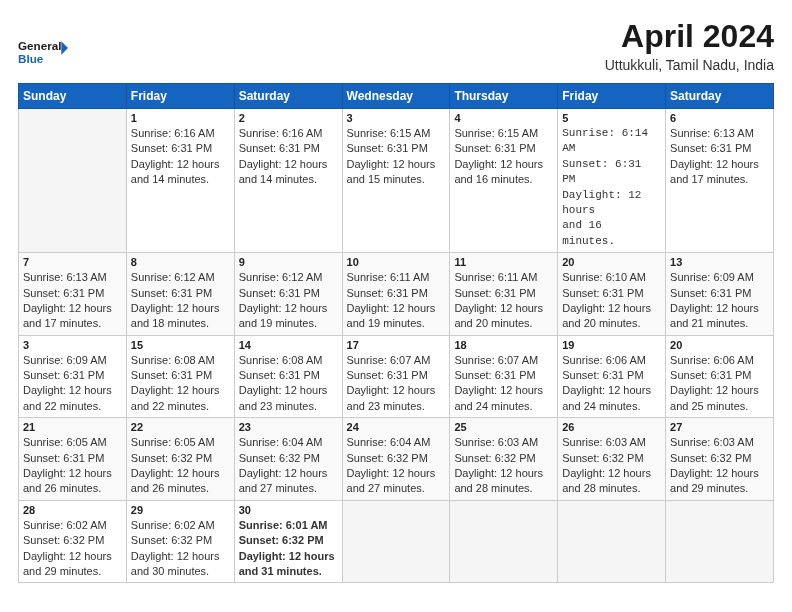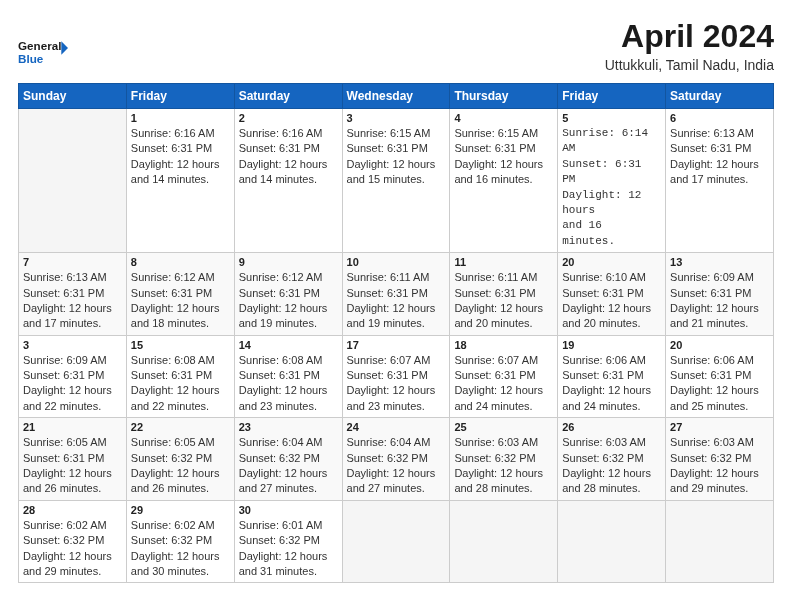--- a/index.html
+++ b/index.html
@@ -321,21 +321,21 @@
           </td>
           <td>
             <span class="day-num">29</span>
             <div class="day-info" style="white-space: pre-line;">Sunrise: 6:02 AM
 Sunset: 6:32 PM
 Daylight: 12 hours
 and 30 minutes.</div>
           </td>
           <td>
             <span class="day-num">30</span>
-            <div class="day-info" style="white-space: pre-line;">Sunrise: 6:01 AM
+            <div class="day-info" style="white-space: pre-line; font-weight: bold;">Sunrise: 6:01 AM
 Sunset: 6:32 PM
 Daylight: 12 hours
 and 31 minutes.</div>
           </td>
           <td class="empty-cell"></td>
           <td class="empty-cell"></td>
           <td class="empty-cell"></td>
           <td class="empty-cell"></td>
         </tr>
       </tbody>

